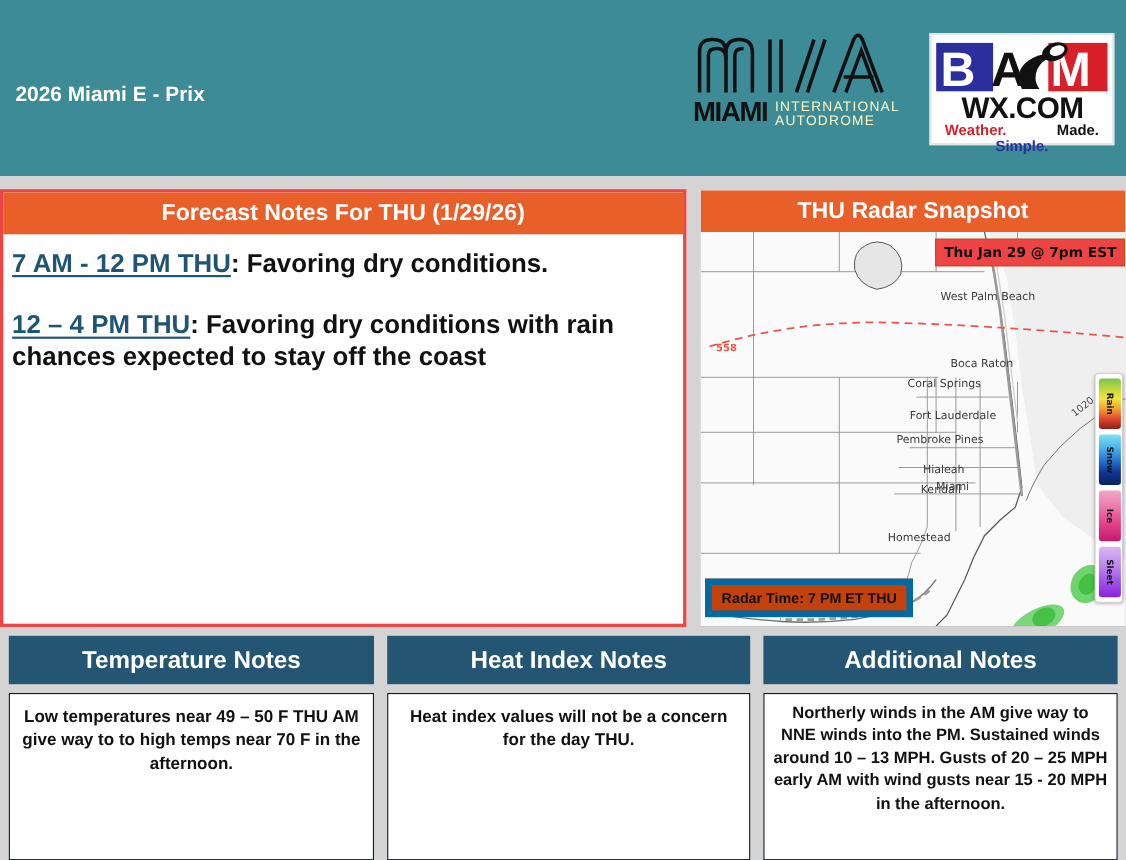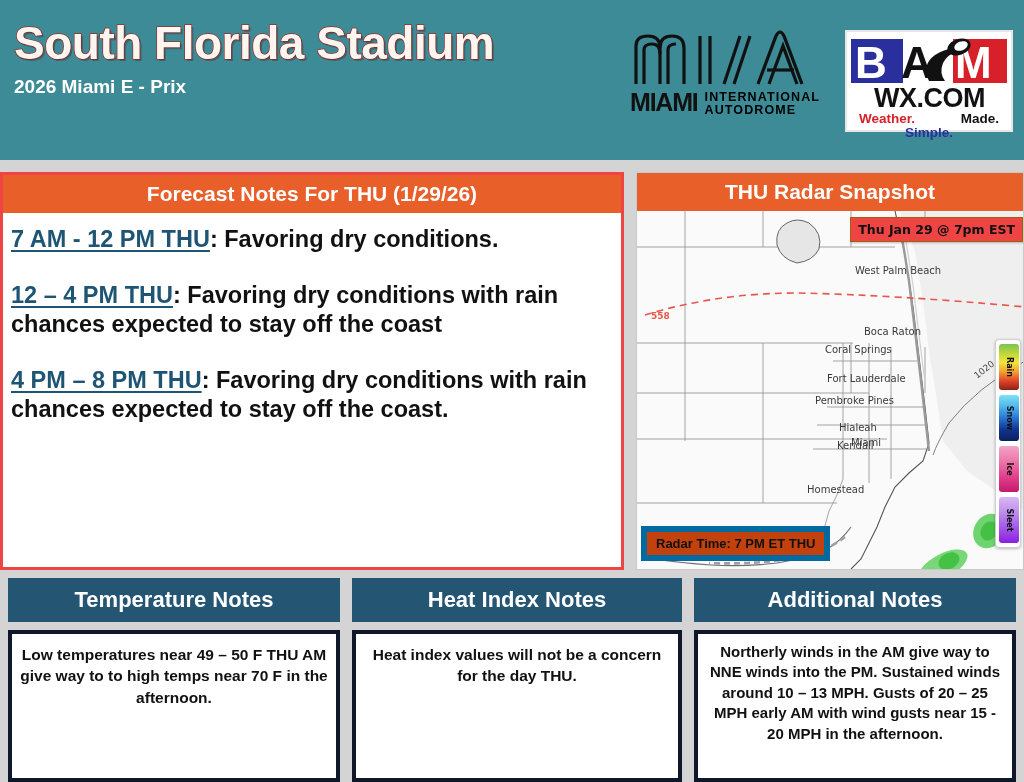--- a/index.html
+++ b/index.html
@@ -34,21 +34,21 @@
   }
 
   
   #mia-logo { position: absolute; left: 628px; top: 28px; width: 200px; height: 100px; }
   #mia-mark { position: absolute; left: 0; top: 0; width: 200px; height: 62px; }
   #mia-words { position: absolute; left: 2px; top: 60px; width: 198px; height: 34px;
     display: flex; align-items: flex-start; gap: 7px; }
   #mia-miami { font-size: 25px; font-weight: bold; letter-spacing: -1.2px; color: #111;
     font-family: "Liberation Sans", sans-serif; }
   #mia-sub { display: flex; flex-direction: column; line-height: 1.06; padding-top: 3px; }
-  #mia-sub span { font-size: 12.5px; font-weight: bold; letter-spacing: 1.1px; color: #000000; }
+  #mia-sub span { font-size: 12.5px; font-weight: normal; letter-spacing: 1.1px; color: #fef9c3; }
 
   
   #bam-logo {
     position: absolute; left: 845px; top: 30px; width: 168px; height: 102px;
     background: #ffffff; border: 2px solid #e6e6e6;
   }
   #bam-top { position: absolute; left: 4px; top: 3px; width: 156px; height: 52px; }
   #bam-wx {
     position: absolute; left: 5px; top: 53px; width: 155px;
     text-align: center; font-size: 27px; font-weight: bold; color: #111;
@@ -139,34 +139,33 @@
   .bpanel { position: absolute; top: 578px; height: 204px; }
   #bp0 { left: 8px;   width: 332px; }
   #bp1 { left: 352px; width: 330px; }
   #bp2 { left: 694px; width: 322px; }
   .bp-head {
     height: 44px; background: #245573; color: #ffffff;
     display: flex; align-items: center; justify-content: center;
     font-size: 22px; font-weight: bold;
   }
   .bp-body {
-    margin-top: 8px; background: #ffffff; border: 4px solid #0f172a;
+    margin-top: 8px; background: #ffffff; border: 1px solid #0f172a;
     height: 152px; padding: 10px 8px 0 8px;
     text-align: center; font-size: 15.5px; font-weight: bold;
     color: #111; line-height: 1.38;
   }
   #bp2 .bp-body { font-size: 15px; line-height: 1.36; padding-top: 8px; }
 </style>
 </head>
 <body>
 
 <div id="page">
 
   <div id="header">
-    <div id="title">South Florida Stadium</div>
     <div id="subtitle">2026 Miami E - Prix</div>
 
     <div id="mia-logo">
       <svg id="mia-mark" viewBox="0 0 200 62">
         <g fill="none" stroke="#111" stroke-width="3.2">
           <path d="M8 56 L8 18 Q8 8 20 8 Q32 8 32 20 L32 56"></path>
           <path d="M32 20 Q32 8 44 8 Q56 8 56 20 L56 56"></path>
           <path d="M16 56 L16 22 Q16 16 24 16 Q32 16 32 26"></path>
           <path d="M40 56 L40 22 Q40 16 48 16"></path>
           <path d="M72 8 L72 56 M82 8 L82 56"></path>
@@ -208,24 +207,20 @@
     <div id="notes-head">Forecast Notes For THU (1/29/26)</div>
     <div id="notes-body">
       <div class="note-line">
         <span class="note-time">7 AM - 12 PM THU</span><span class="note-colon">:</span>
         <span>Favoring dry conditions.</span>
       </div>
       <div class="note-line">
         <span class="note-time">12 – 4 PM THU</span><span class="note-colon">:</span>
         <span>Favoring dry conditions with rain chances expected to stay off the coast</span>
       </div>
-      <div class="note-line">
-        <span class="note-time">4 PM – 8 PM THU</span><span class="note-colon">:</span>
-        <span>Favoring dry conditions with rain chances expected to stay off the coast.</span>
-      </div>
     </div>
   </div>
 
   <div id="radar-panel">
     <div id="radar-head">THU Radar Snapshot</div>
 
     <div id="radar-map">
       <svg id="radar-svg" width="388" height="360" viewBox="0 0 388 360">
         <rect x="0" y="0" width="388" height="360" fill="#fafafa"></rect>
 

